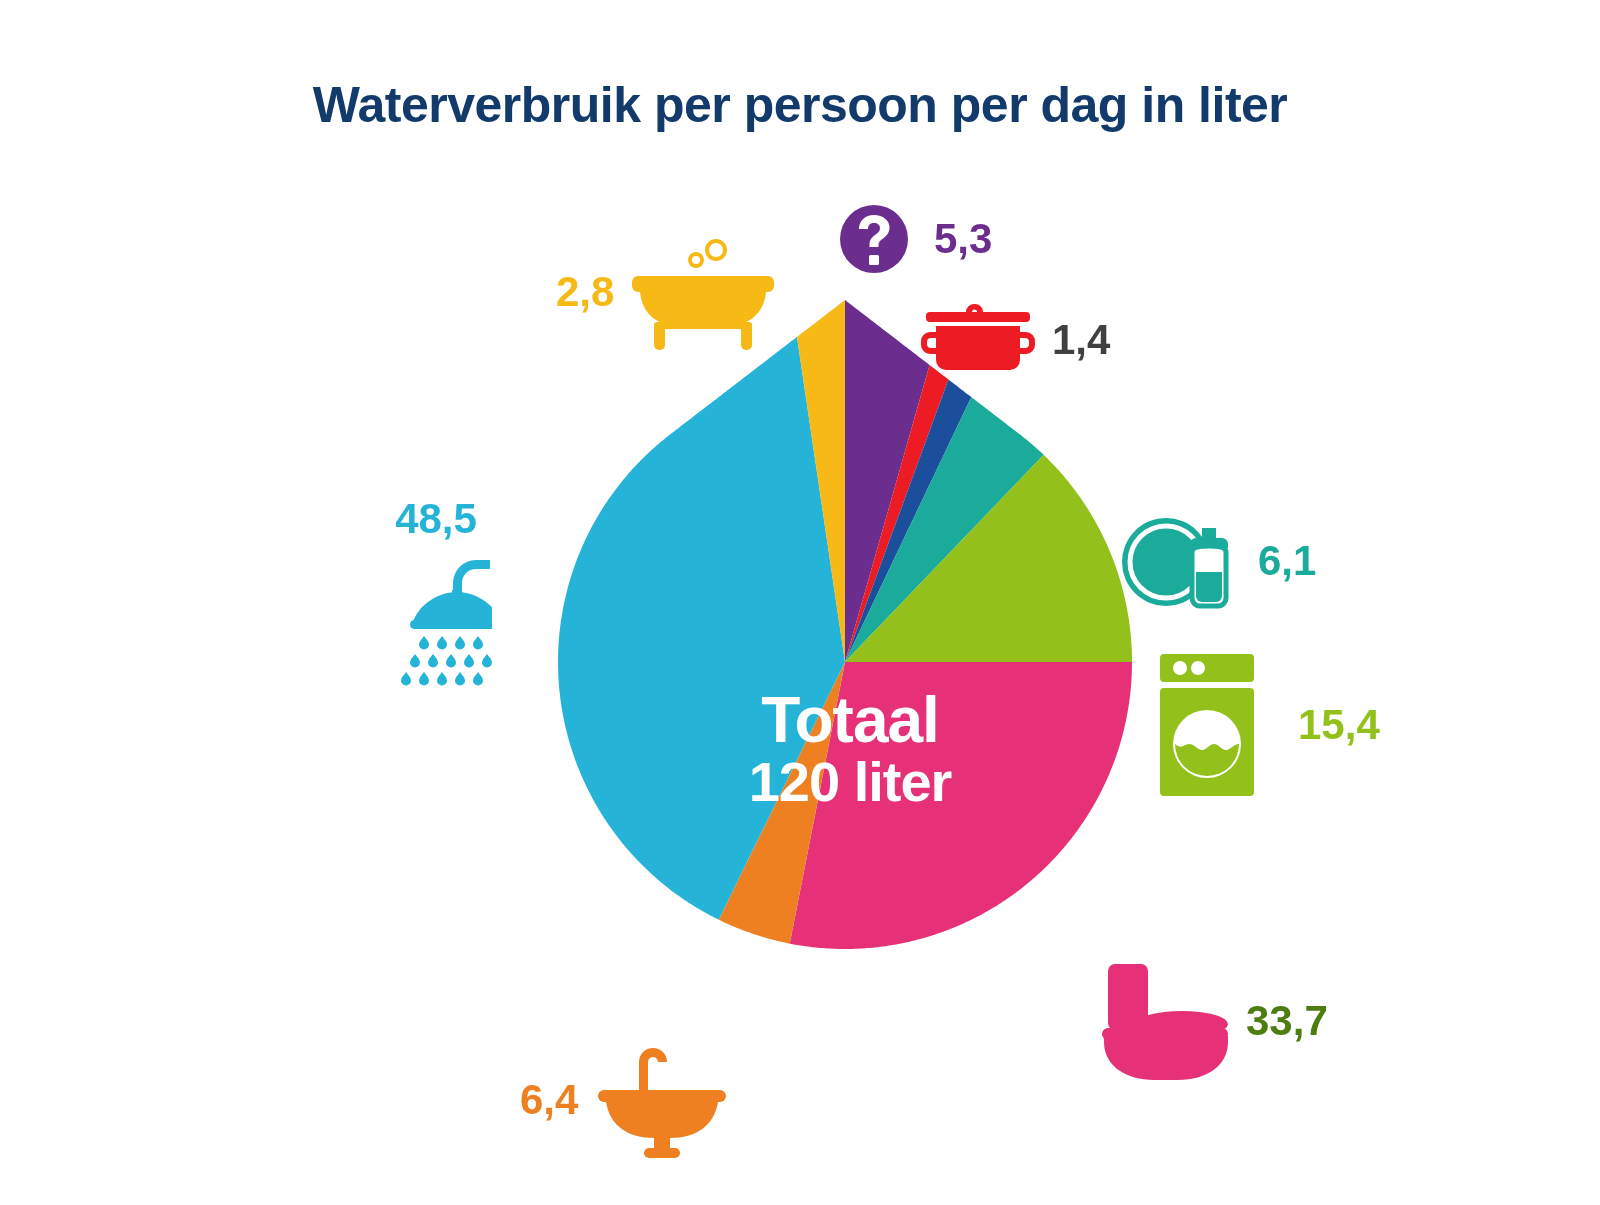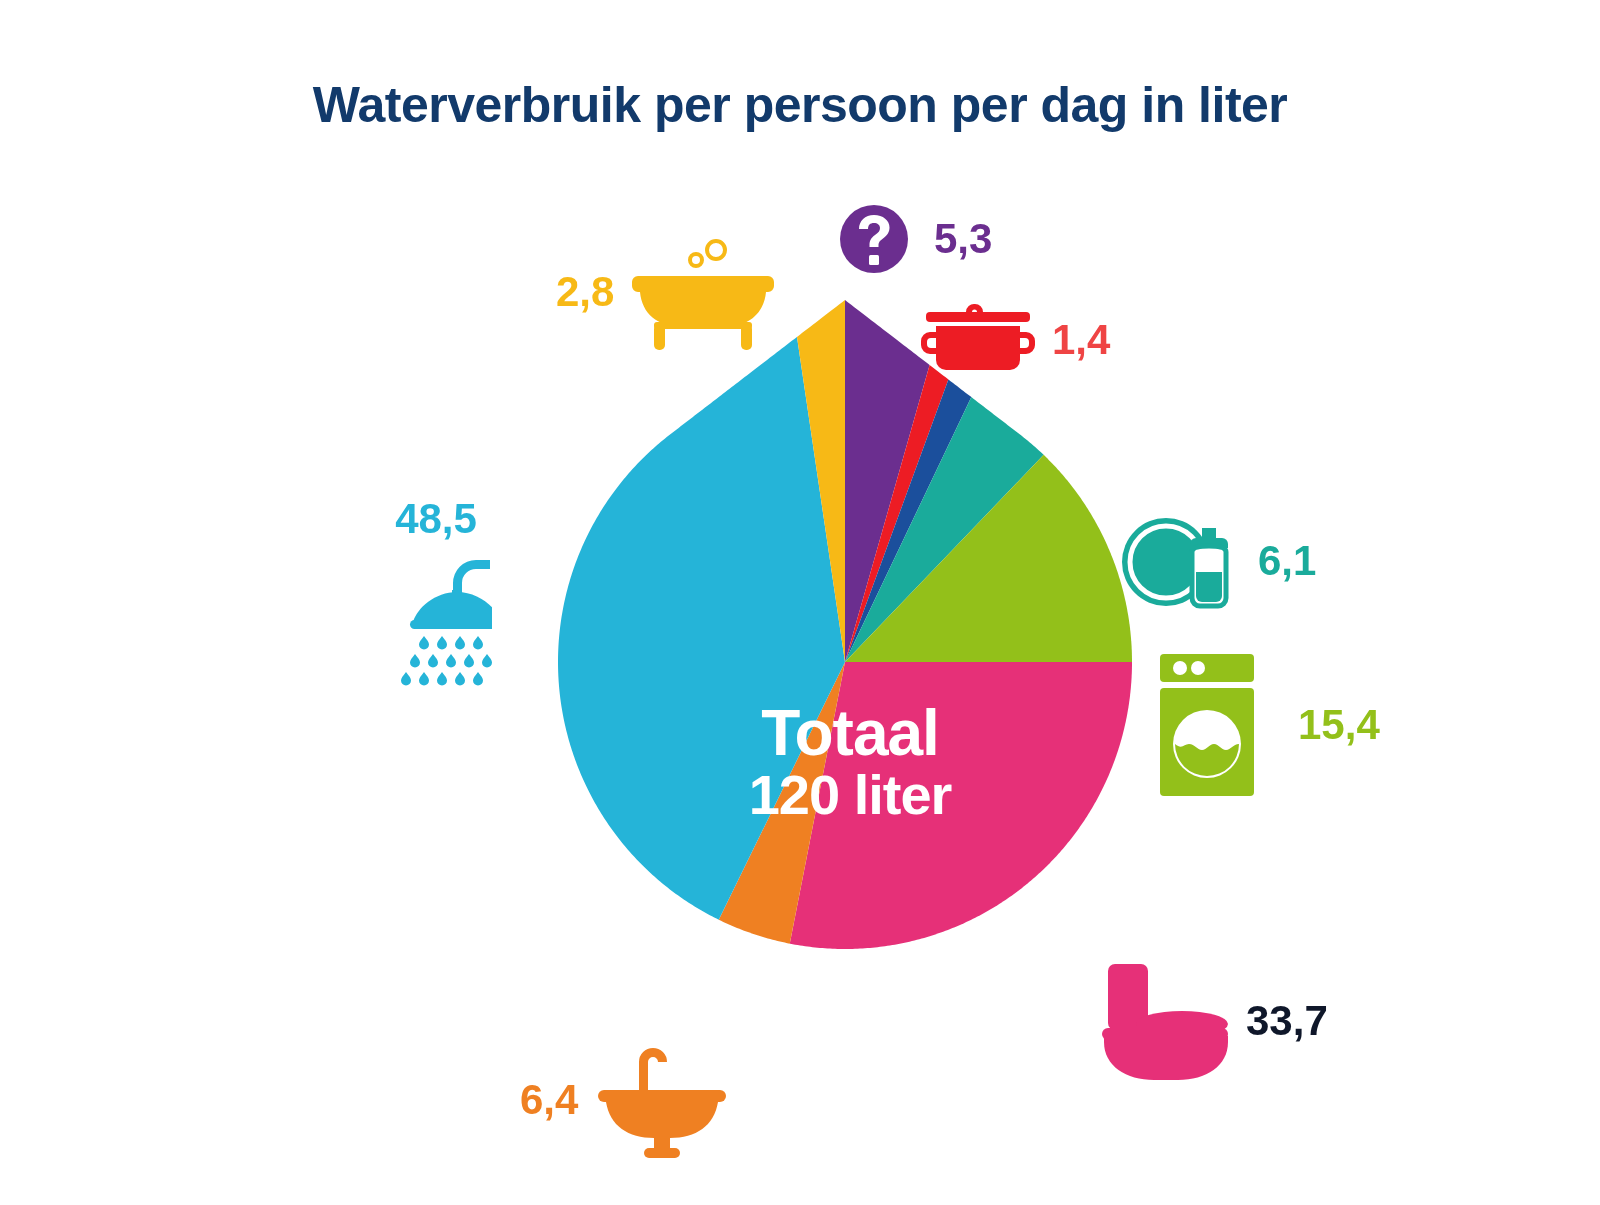--- a/index.html
+++ b/index.html
@@ -52,21 +52,20 @@
     position: absolute;
     left: 580px;
     top: 688px;
     width: 540px;
     text-align: center;
     color: #ffffff;
     font-weight: bold;
     font-family: "Liberation Sans", sans-serif;
     line-height: 1.02;
     pointer-events: none;
-    margin-top: 13px;
   }
   .center-label .l1 { display: block; font-size: 64px; letter-spacing: -1px; }
   .center-label .l2 { display: block; font-size: 56px; letter-spacing: -1px; }
 
   .callout {
     position: absolute;
     display: flex;
     align-items: center;
     gap: 14px;
     font-weight: bold;
@@ -125,21 +124,21 @@
     <span class="ico">
       <svg width="72" height="72" viewBox="0 0 72 72" aria-hidden="true">
         <circle cx="36" cy="36" r="34" fill="#6b2e8f"></circle>
         <path d="M36 12c-9 0-15 6-15 14h9c0-4 2-6 6-6 3.5 0 6 2 6 5 0 3-1.5 4.5-5 7-4 3-5.5 5.5-5.5 10v2h9v-1.5c0-3 1-4.5 4.5-7 4.5-3.5 6.5-6.5 6.5-11C51.5 17.5 45 12 36 12z" fill="#ffffff"></path>
         <rect x="31" y="52" width="10" height="10" rx="1.5" fill="#ffffff"></rect>
       </svg>
     </span>
     <span class="val">5,3</span>
   </div>
 
-  <div class="callout" style="left:918px; top:300px; color:#ef4444;">
+  <div class="callout" style="left:918px; top:300px; color:#404040;">
     <span class="ico">
       <svg width="120" height="80" viewBox="0 0 120 80" aria-hidden="true">
         <g fill="#ed1c24">
           <path d="M57 4 a8 8 0 0 1 8 8 h-6 a2.5 2.5 0 0 0 -2.5 -2.5 a2.5 2.5 0 0 0 -2.5 2.5 h-6 a8 8 0 0 1 9 -8z"></path>
           <rect x="8" y="12" width="104" height="10" rx="4"></rect>
           <path d="M18 26 h84 v34 a10 10 0 0 1 -10 10 h-64 a10 10 0 0 1 -10 -10 z"></path>
           <path d="M18 32 h-6 a9 9 0 0 0 -9 9 v4 a9 9 0 0 0 9 9 h6 v-6 h-5 a4 4 0 0 1 -4 -4 v-2 a4 4 0 0 1 4 -4 h5 z"></path>
           <path d="M102 32 h6 a9 9 0 0 1 9 9 v4 a9 9 0 0 1 -9 9 h-6 v-6 h5 a4 4 0 0 0 4 -4 v-2 a4 4 0 0 0 -4 -4 h-5 z"></path>
         </g>
       </svg>
@@ -173,21 +172,21 @@
           <circle cx="46" cy="16" r="7" fill="#ffffff"></circle>
           <rect x="8" y="36" width="94" height="108" rx="4"></rect>
           <circle cx="55" cy="92" r="34" fill="#ffffff"></circle>
           <path d="M23 92 a32 32 0 0 0 64 0 c-6 0 -8 6 -13 6 c-5 0 -7 -6 -12 -6 c-5 0 -7 6 -12 6 c-5 0 -7 -6 -13 -6 c-5 0 -7 6 -14 0z" fill="#93c01a"></path>
         </g>
       </svg>
     </span>
     <span class="val">15,4</span>
   </div>
 
-  <div class="callout" style="left:1096px; top:958px; color:#0f172a;">
+  <div class="callout" style="left:1096px; top:958px; color:#4d7c0f;">
     <span class="ico">
       <svg width="136" height="126" viewBox="0 0 136 126" aria-hidden="true">
         <g fill="#e63078">
           <rect x="12" y="6" width="40" height="66" rx="7"></rect>
           <ellipse cx="86" cy="66" rx="46" ry="13"></ellipse>
           <path d="M8 78 h124 v6 c0 24 -22 38 -50 38 h-24 c-28 0 -50 -14 -50 -38 z"></path>
           <rect x="6" y="70" width="126" height="12" rx="6"></rect>
         </g>
       </svg>
     </span>

